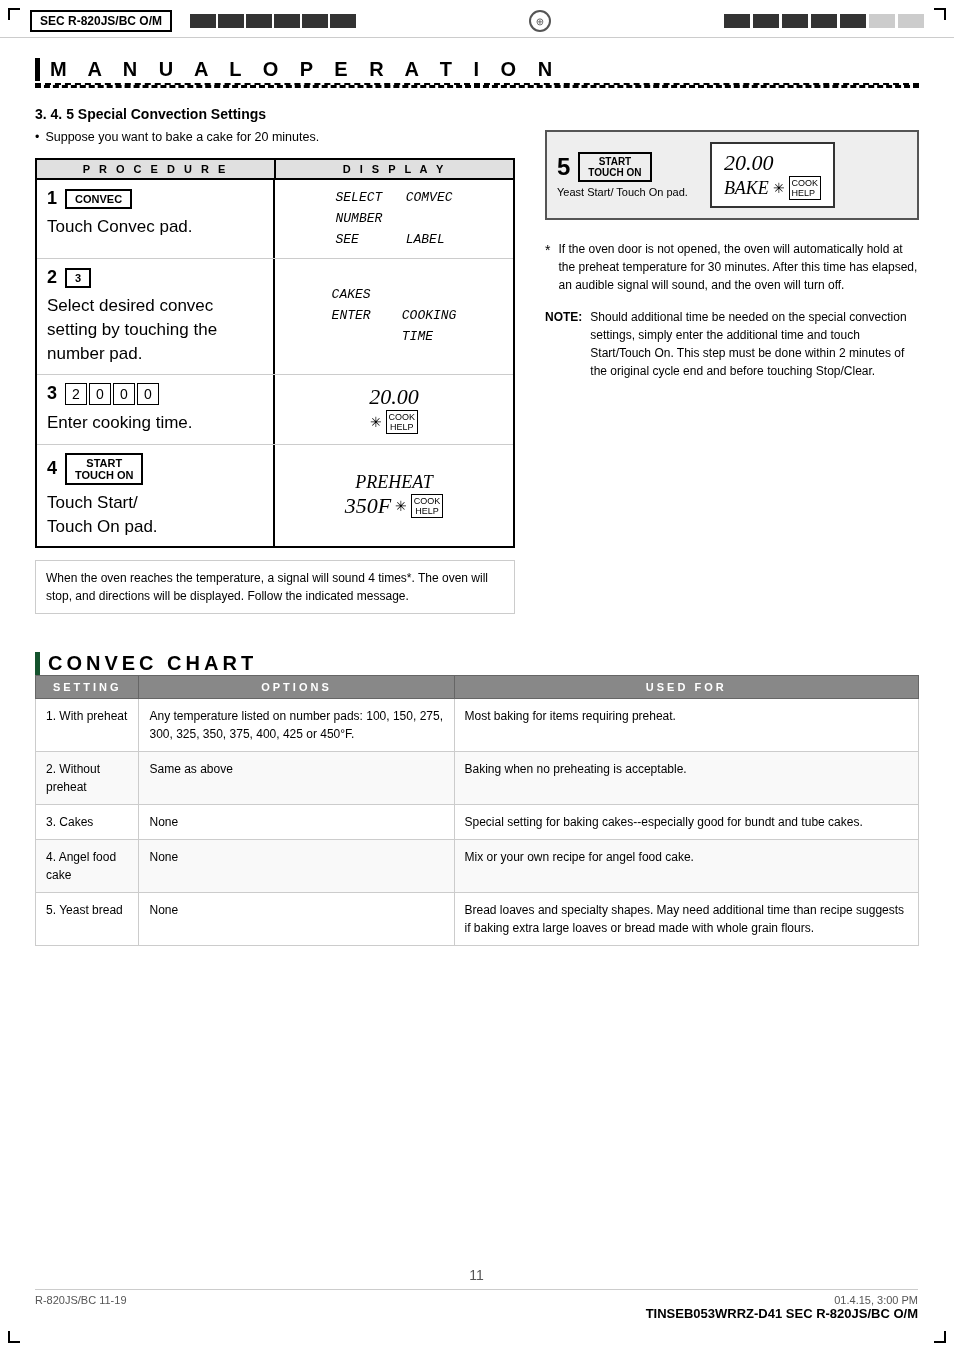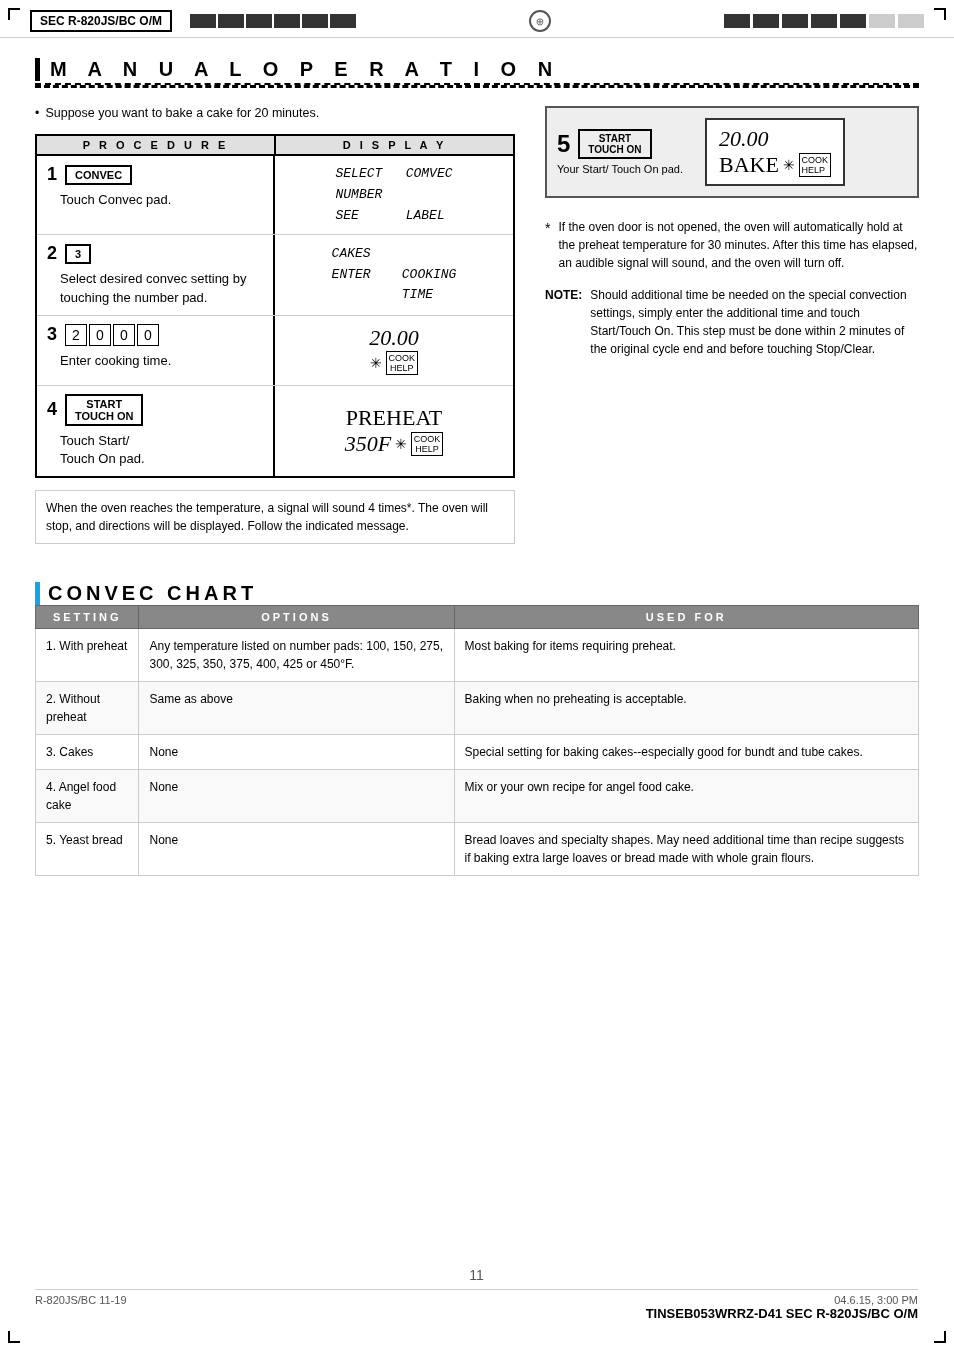--- a/index.html
+++ b/index.html
@@ -128,24 +128,23 @@
     .step-num {
       font-size: 18px;
       font-weight: bold;
       margin-right: 8px;
     }
     .step-row {
       display: flex;
       align-items: center;
     }
     .step-desc {
-      font-size: 13px;
+      font-size: 17px;
       line-height: 1.4;
       margin-top: 2px;
-      margin-left: 13px;
     }
     .btn-box {
       border: 2px solid #000;
       padding: 2px 8px;
       font-size: 11px;
       font-weight: bold;
       text-align: center;
       display: inline-block;
     }
 
@@ -159,21 +158,22 @@
 
     .display-text {
       font-family: 'Courier New', Courier, monospace;
       font-style: italic;
       font-size: 13px;
       line-height: 1.6;
     }
 
     .italic-display {
       font-family: Georgia, serif;
-      font-size: 22px;
+      font-style: italic;
+      font-size: 18px;
     }
 
     .italic-lg {
       font-family: Georgia, serif;
       font-style: italic;
       font-size: 22px;
     }
 
     .num-boxes {
       display: flex;
@@ -229,21 +229,21 @@
       margin-bottom: 18px;
       max-width: 480px;
     }
 
     
     .chart-title {
       font-size: 20px;
       font-weight: bold;
       letter-spacing: 4px;
       margin-bottom: 0;
-      border-left: 5px solid #0ea5e9;
+      border-left: 5px solid #14532d;
       padding-left: 8px;
       margin-top: 20px;
     }
 
     .convec-table {
       width: 100%;
       border-collapse: collapse;
       margin-top: 0;
     }
     .convec-table th {
@@ -346,20 +346,21 @@
     <div class="header-block light"></div>
     <div class="header-block light"></div>
   </div>
 </div>
 
 <div class="main-content">
 
   <div class="section-title">M A N U A L   O P E R A T I O N</div>
   <div class="section-underline"></div>
 
+  <div class="subsection-title">3. 4. 5 Special Convection Settings</div>
 
   <div class="two-col">
 
     <div class="left-col">
 
 
       <div class="bullet-text">
         <span>•</span>
         <span>Suppose you want to bake a cake for  20 minutes.</span>
       </div>
@@ -460,21 +461,21 @@
 
       <div style="display:flex;align-items:center;gap:12px;border:2px solid #555;padding:10px;background:#eee;margin-bottom:20px;">
         <div style="display:flex;flex-direction:column;align-items:flex-start;">
           <div style="display:flex;align-items:center;gap:8px;">
             <span style="font-size:24px;font-weight:bold;">5</span>
             <div class="btn-box" style="text-align:center;font-size:10px;">
               <span>START</span><br>
               <span>TOUCH ON</span>
             </div>
           </div>
-          <div style="font-size:11px;margin-top:4px;">Your Start/ Touch On pad.</div>
+          <div style="font-size:11px;margin-top:4px;">Yeast Start/ Touch On pad.</div>
         </div>
         <div style="border:2px solid #333;padding:6px 12px;background:#fff;margin-left:10px;">
           <div class="italic-lg">20.00</div>
           <div style="display:flex;align-items:center;gap:4px;">
             <span class="italic-display">BAKE</span>
             <span class="fan-icon">✳</span>
             <span class="cook-icon">COOK<br>HELP</span>
           </div>
         </div>
       </div>
@@ -536,16 +537,16 @@
         </tbody>
     </table>
   </div>
 
 </div>
 
 <div class="footer">
   <div class="footer-top">11</div>
   <div class="footer-bottom">
     <span>R-820JS/BC 11-19</span>
-    <span>04.6.15, 3:00 PM</span>
+    <span>01.4.15, 3:00 PM</span>
   </div>
   <div class="footer-brand">TINSEB053WRRZ-D41 SEC R-820JS/BC O/M</div>
 </div>
 
 </body></html>

